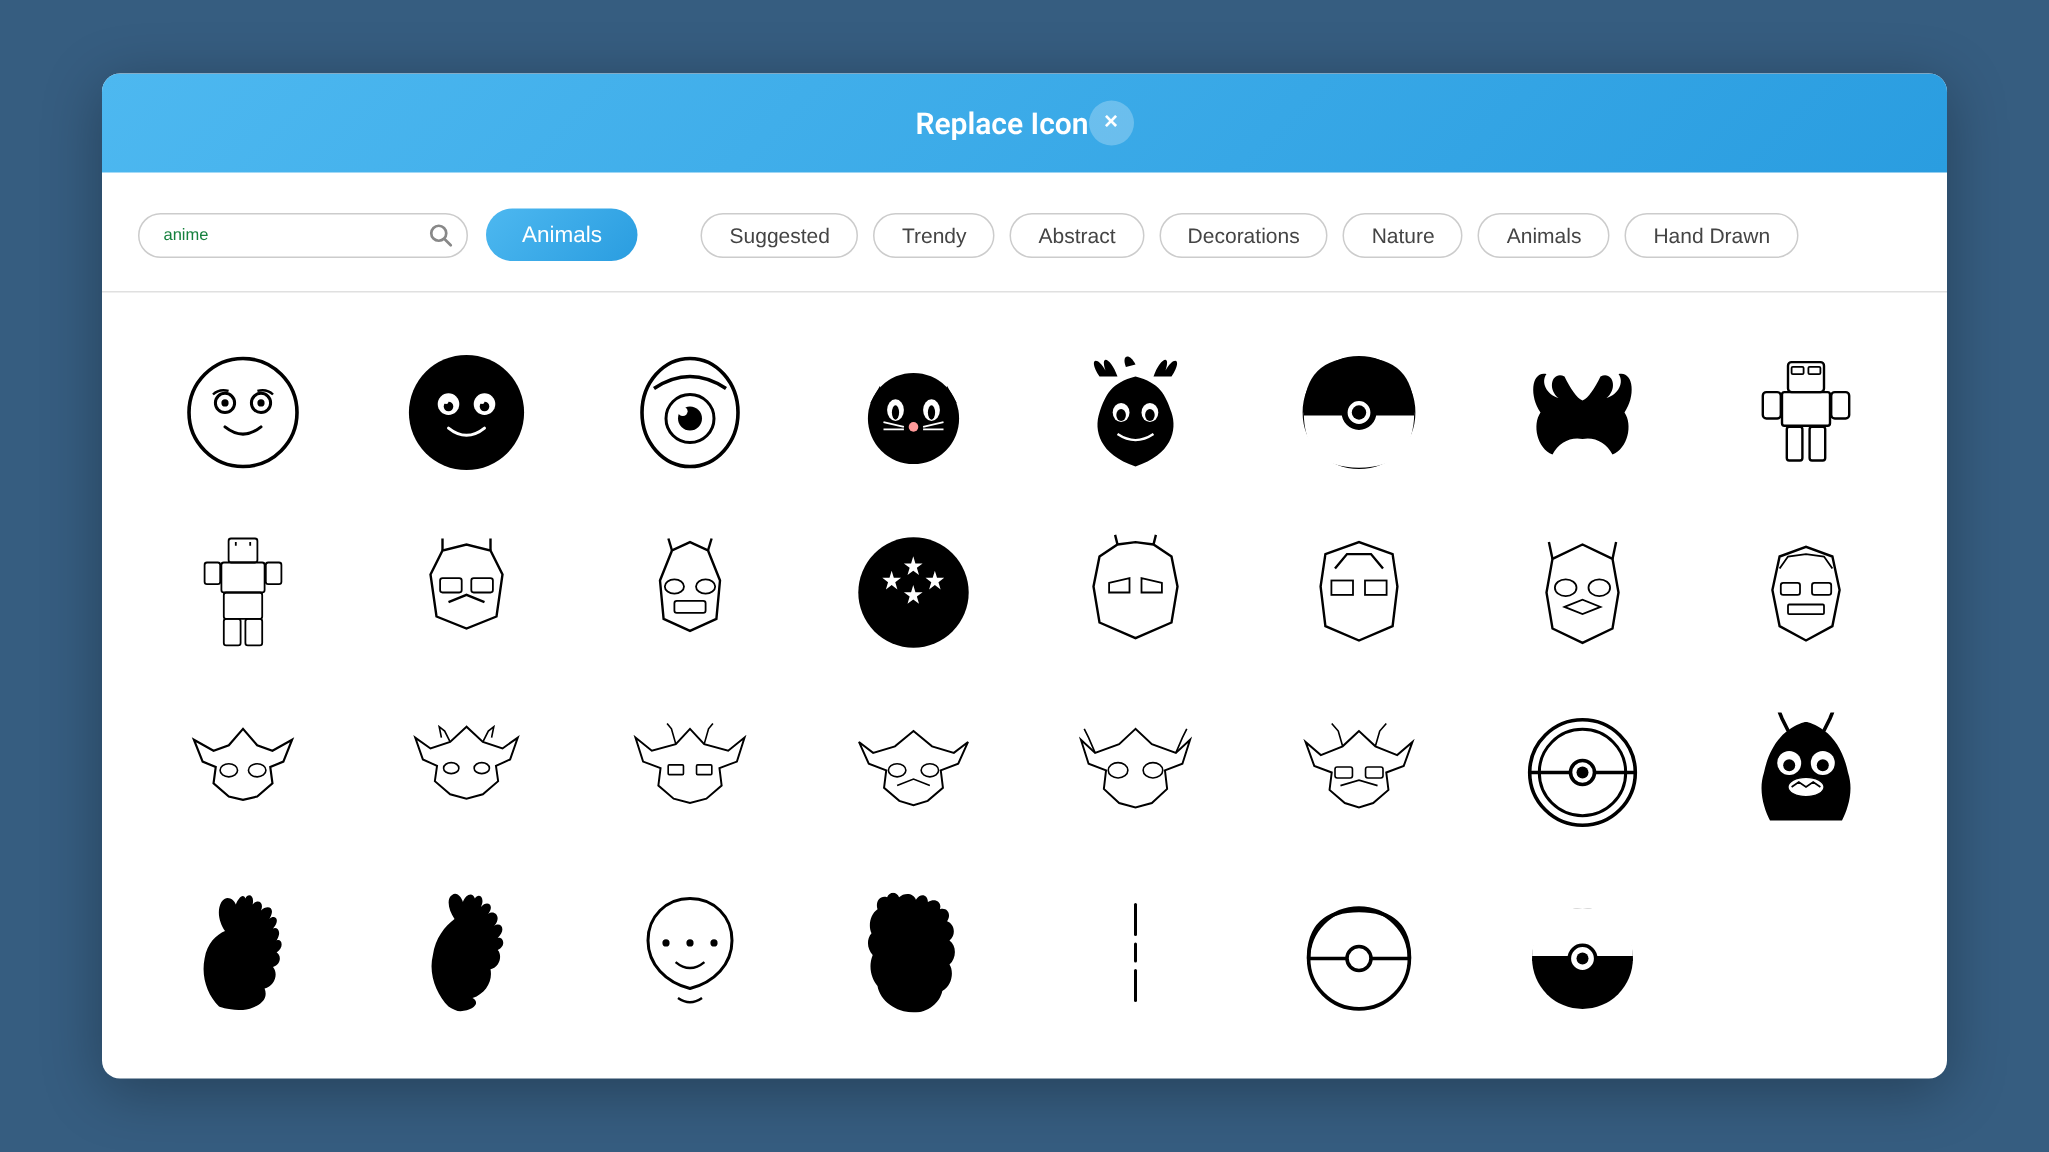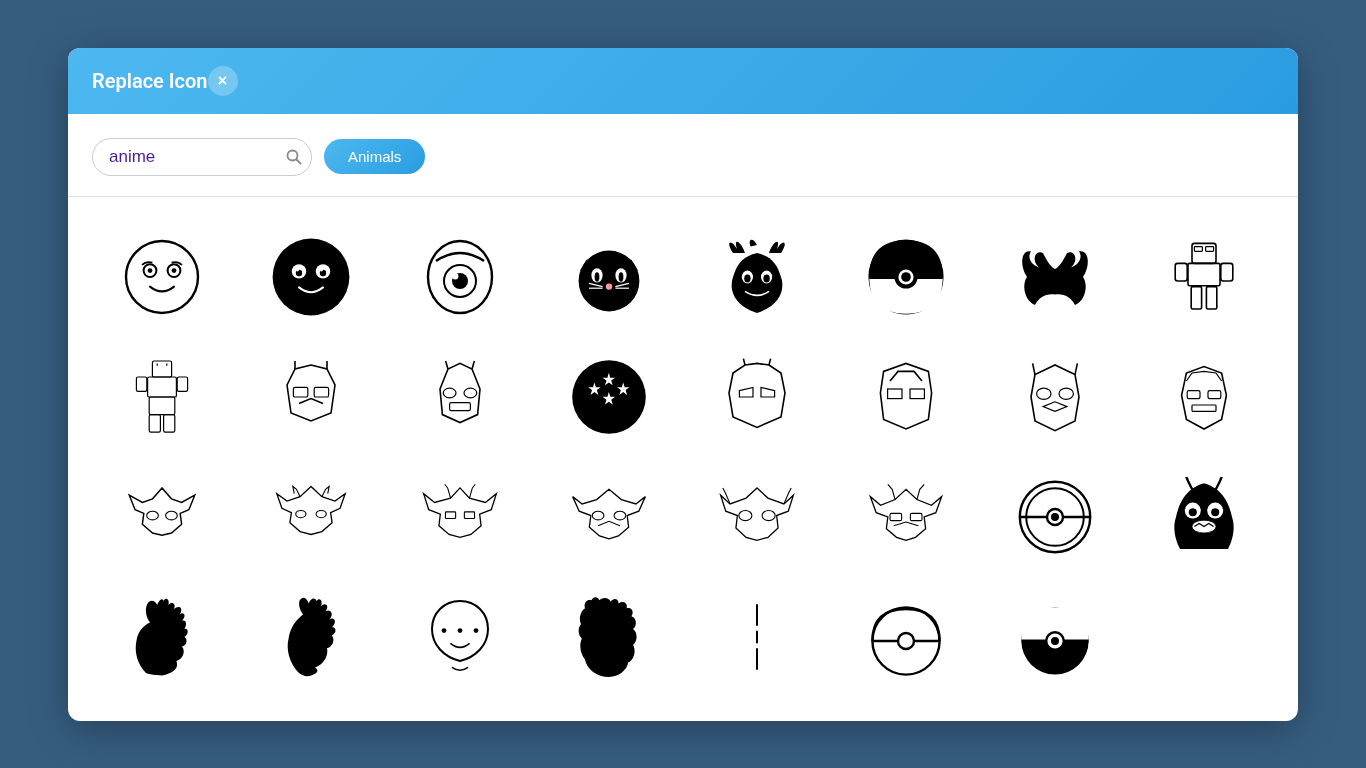--- a/index.html
+++ b/index.html
@@ -31,21 +31,21 @@
       flex-direction: column;
       overflow: hidden;
       z-index: 10;
     }
 
     .modal-header {
       background: linear-gradient(135deg, #4db8f0, #2a9de0);
       padding: 18px 24px;
       display: flex;
       align-items: center;
-      justify-content: flex-start;
+      justify-content: center;
       flex-shrink: 0;
     }
 
     .modal-title {
       color: #fff;
       font-size: 20px;
       font-weight: 600;
     }
 
     .close-btn {
@@ -83,24 +83,24 @@
     .search-input-wrapper {
       position: relative;
       display: flex;
       align-items: center;
     }
 
     .search-input {
       border: 1.5px solid #ccc;
       border-radius: 20px;
       padding: 8px 36px 8px 16px;
-      font-size: 17px;
+      font-size: 11px;
       width: 220px;
       outline: none;
-      color: #4c1d95;
+      color: #15803d;
     }
 
     .search-icon-btn {
       position: absolute;
       right: 10px;
       background: none;
       border: none;
       cursor: pointer;
       color: #888;
       font-size: 16px;
@@ -193,20 +193,29 @@
         <input class="search-input" type="text" value="anime" style="">
         <button class="search-icon-btn">
           <svg width="16" height="16" viewBox="0 0 16 16" fill="none">
             <circle cx="6.5" cy="6.5" r="5" stroke="#888" stroke-width="1.8"></circle>
             <line x1="10.5" y1="10.5" x2="14.5" y2="14.5" stroke="#888" stroke-width="1.8" stroke-linecap="round"></line>
           </svg>
         </button>
       </div>
       <button class="search-btn">Animals</button>
 
+      <div class="category-pills">
+        <button class="pill">Suggested</button>
+        <button class="pill">Trendy</button>
+        <button class="pill">Abstract</button>
+        <button class="pill">Decorations</button>
+        <button class="pill">Nature</button>
+        <button class="pill">Animals</button>
+        <button class="pill">Hand Drawn</button>
+      </div>
     </div>
 
     <hr class="divider">
 
     <div class="icons-area">
       <div class="icons-grid">
 
         <div class="icon-item">
           <svg viewBox="0 0 100 100" fill="none" xmlns="http://www.w3.org/2000/svg">
             <circle cx="50" cy="50" r="45" stroke="black" stroke-width="3"></circle>

